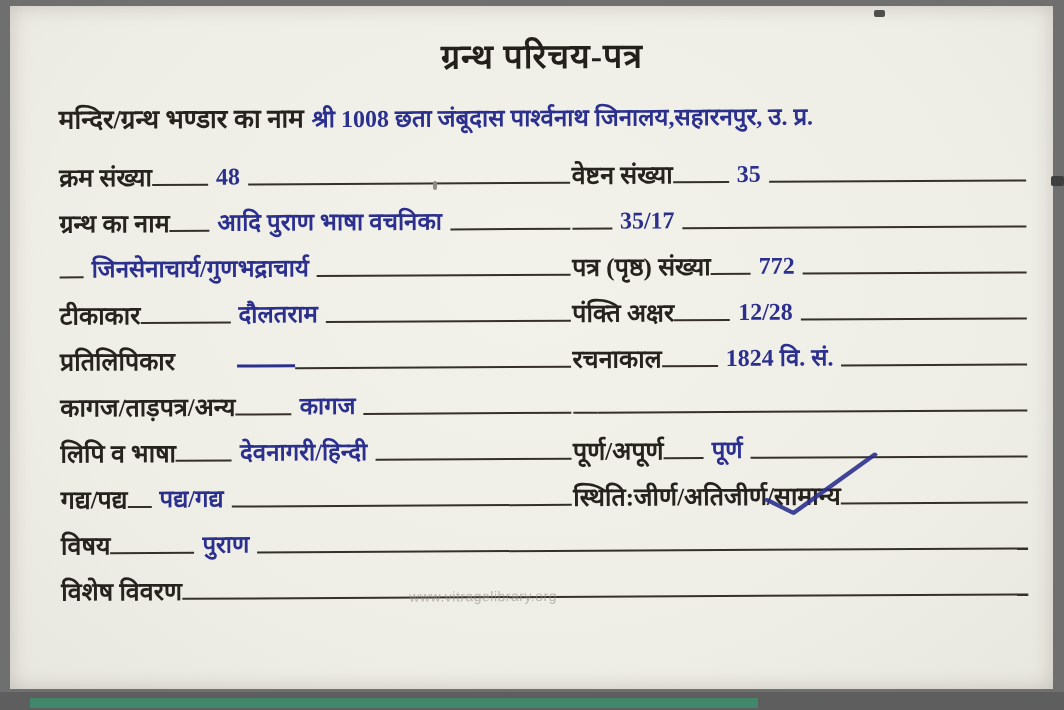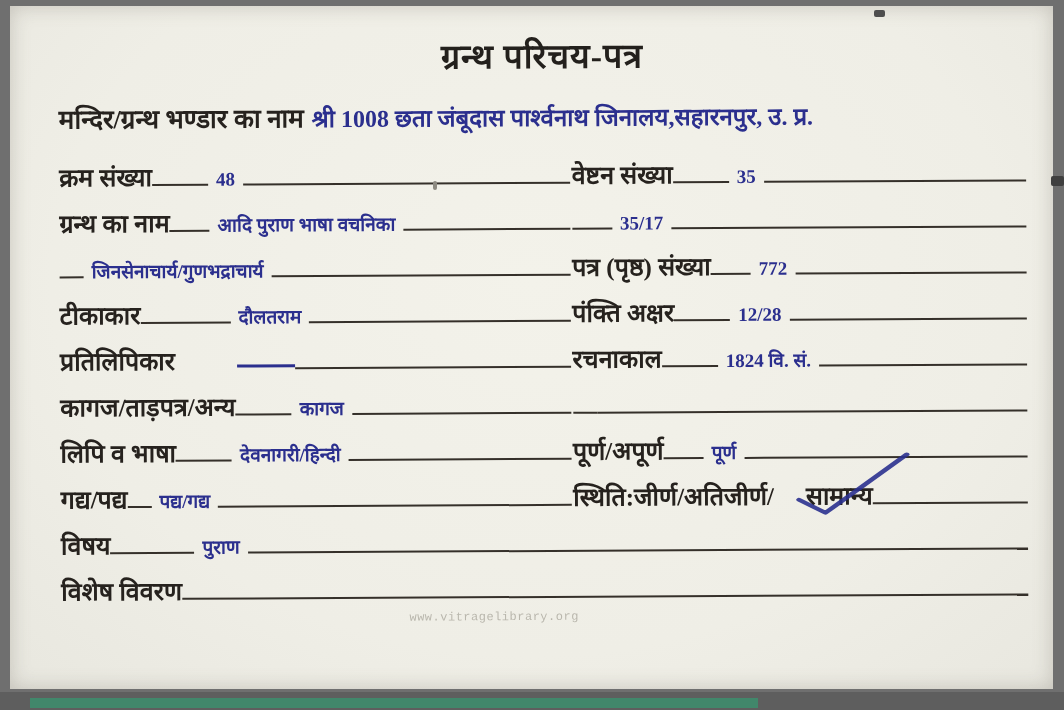--- a/index.html
+++ b/index.html
@@ -41,38 +41,38 @@
   }
   .header-label { font-size:26px; font-weight:bold; color:#26221e; }
   .header-value { font-size:24px; font-weight:bold; color:#2b2f8e; margin-left:8px; }
   .rows { margin-top:24px; }
   .row { display:flex; margin-bottom:13px; }
   .cell { display:flex; align-items:flex-end; min-height:33px; }
   .cell.left  { width:53%; padding-right:2px; }
   .cell.right { width:47%; }
   .cell.full  { width:100%; }
   .lbl { font-size:25px; font-weight:bold; color:#26221e; white-space:nowrap; line-height:1.2; }
-  .val { font-size:19px; font-weight:bold; color:#2b2f8e; white-space:nowrap; padding:0 8px 1px 8px; line-height:1.2; }
+  .val { font-size:24px; font-weight:bold; color:#2b2f8e; white-space:nowrap; padding:0 8px 1px 8px; line-height:1.2; }
   .seg, .line { border-bottom:2px solid #35302a; margin-bottom:7px; }
   .seg  { width:40px; flex:0 0 auto; }
   .seg.w24 { width:24px; } .seg.w56 { width:56px; } .seg.w84 { width:84px; } .seg.w90 { width:90px; }
   .line { flex:1 1 auto; }
   .blue-dash {
     width:58px; border-bottom:3px solid #2b2f8e;
     margin:0 0 9px 62px; flex:0 0 auto;
   }
-  .marked { position:relative; display:inline-block;margin-left:32px; }
+  .marked { position:relative; display:inline-block; }
   .tick-svg {
     position:absolute; left:-14px; bottom:-8px;
     width:120px; height:58px; overflow:visible; pointer-events:none;
   }
   .watermark {
-    position:absolute; left:398px; top:604px;
-    font-family:Liberation Mono, monospace;
-    font-size:12px; letter-spacing:.5px;
+    position:absolute; left:398px; top:582px;
+    font-family:Liberation Sans, sans-serif;
+    font-size:14px; letter-spacing:.5px;
     color:#98958a; opacity:.62;
   }
   .speck { position:absolute; border-radius:2px; }
   .speck1 { left:874px; top:10px;  width:11px; height:7px;  background:#4e4e4e; }
   .speck2 { left:1051px; top:176px; width:13px; height:10px; background:#3f3f3f; }
   .speck3 { left:433px; top:181px; width:4px;  height:9px;  background:#8d8a81; }
 </style>
 </head>
 <body>
 

